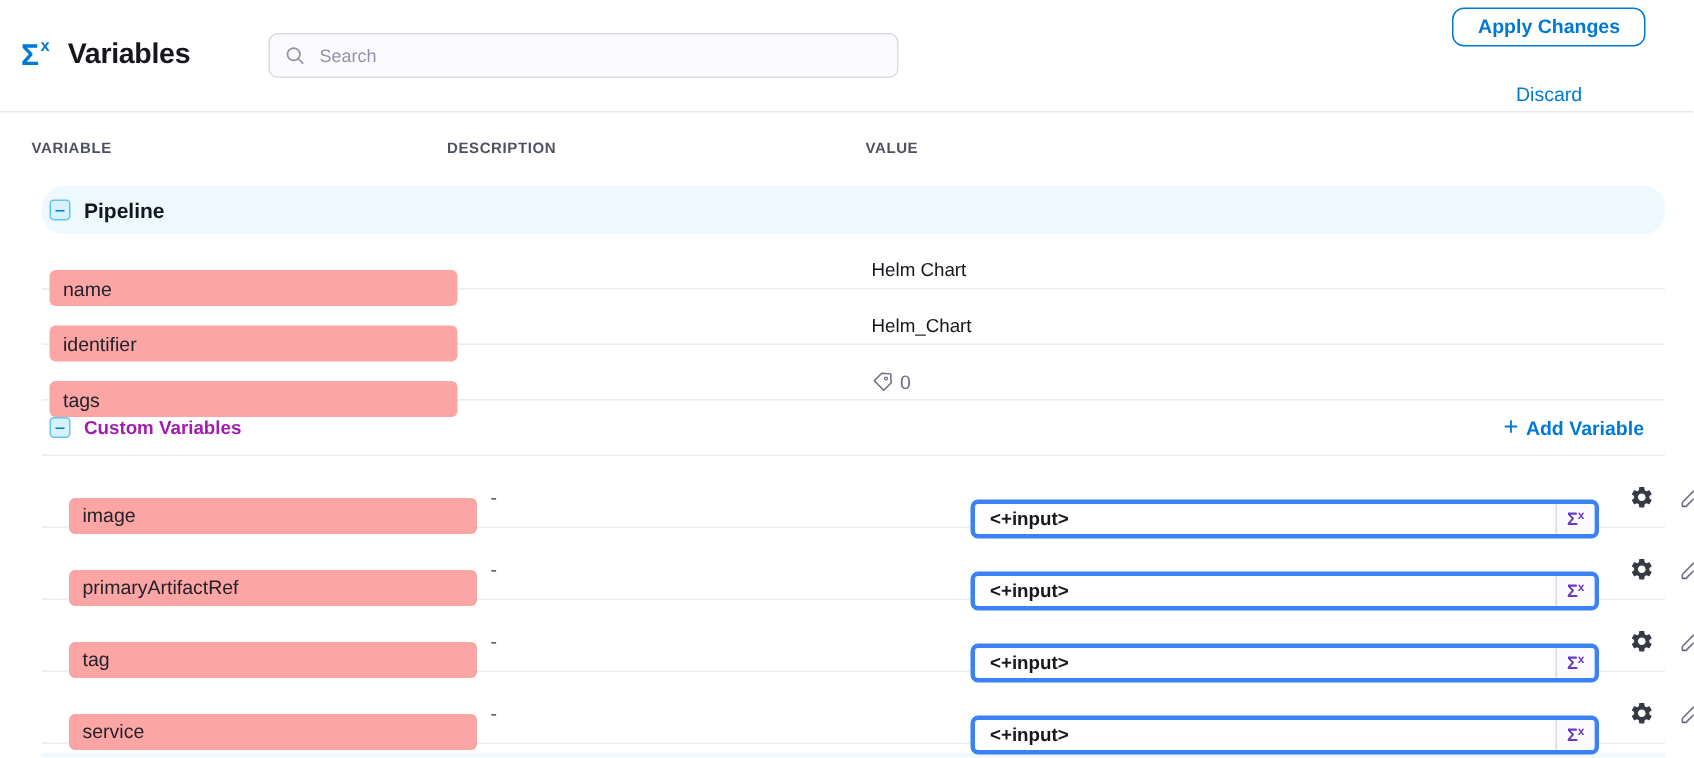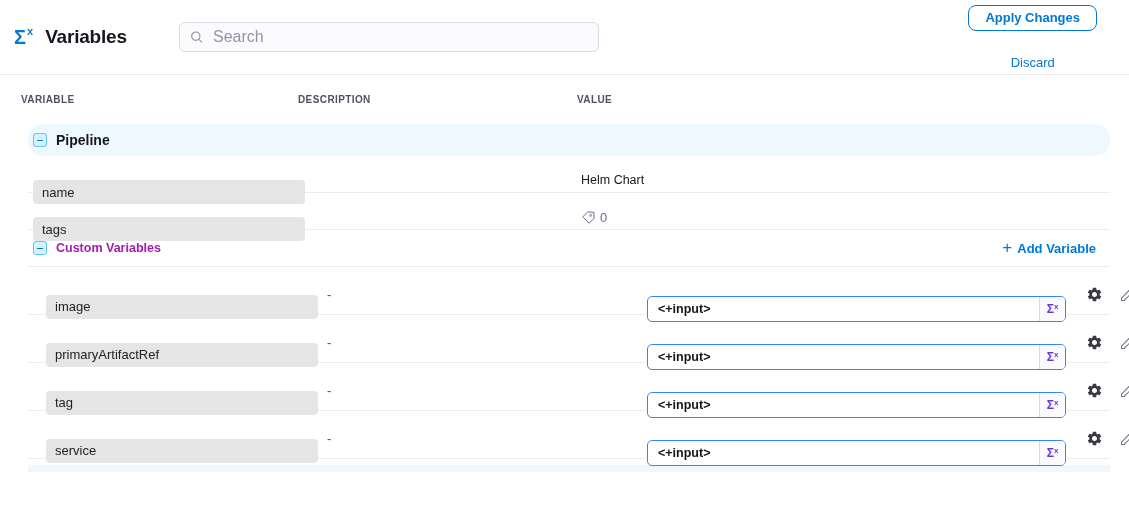--- a/index.html
+++ b/index.html
@@ -9,21 +9,21 @@
     background:#ffffff; color:#22222a;
     font-family:"Liberation Sans", sans-serif;
   }
   
   .topbar { display:flex; align-items:center; height:75px; padding:0 32px 0 14px; border-bottom:1px solid #e8e8f0; }
   .logo { color:#0278d5; font-weight:700; font-size:20px; line-height:1; display:flex; align-items:flex-start; }
   .logo .sup { font-size:11px; font-weight:700; margin-top:-1px; margin-left:1px; }
   .page-title { font-size:19px; font-weight:700; margin-left:12px; letter-spacing:-0.2px; color:#16161d; }
   .searchbox { display:flex; align-items:center; gap:8px; margin-left:52px; width:420px; height:30px;
     border:1px solid #d9dae5; border-radius:6px; background:#fbfbfe; padding:0 10px; }
-  .searchbox input { border:none; outline:none; background:transparent; width:100%; font-size:16px; color:#22222a;
+  .searchbox input { border:none; outline:none; background:transparent; width:100%; font-size:12px; color:#22222a;
     font-family:"Liberation Sans", sans-serif; }
   .searchbox input::placeholder { color:#9293ab; }
   .topbar-right { margin-left:auto; display:flex; align-items:center; gap:24px;flex-direction:column; }
   .apply-btn { border:1.5px solid #0278d5; color:#0278d5; background:#fff; border-radius:8px; height:26px;
     padding:0 16px; font-weight:700; font-size:13px; font-family:"Liberation Sans", sans-serif; cursor:pointer; }
   .discard-link { color:#0278d5; font-size:13px; font-weight:500; cursor:pointer; text-decoration:none; }
 
   
   .thead { display:grid; grid-template-columns:277px 279px 1fr; align-items:center; height:49px; padding:0 19px 0 21px; }
   .thead .th { font-size:10px; font-weight:700; letter-spacing:0.4px; color:#4f5162; }
@@ -32,30 +32,30 @@
   .section-row { display:flex; align-items:center; gap:9px; height:32px; padding-left:5px; background:#edf9fe;border-radius:14px; }
   .section-label-lg { font-size:14px; font-weight:700; color:#16161d; }
   .subsection-row { display:flex; align-items:center; gap:9px; height:37px; padding-left:5px; border-bottom:1px solid #ebebf1; }
   .section-label-sm { font-size:12.5px; font-weight:700; color:#a21caf; }
   .minus-box { width:14px; height:14px; border:1px solid #62c6ee; background:#d6f2fc; border-radius:3px;
     position:relative; flex:0 0 auto; cursor:pointer; }
   .minus-box::after { content:""; position:absolute; left:3px; right:3px; top:5.5px; height:1.6px; background:#0278d5; }
 
   .data-row { display:grid; grid-template-columns:270px 279px 1fr; align-items:center; height:37px; border-bottom:1px solid #ebebf1; }
   .data-row.tall { height:48px;gap:27px; }
-  .name-pill { background:#e5e5e5; border-radius:4px; height:24px; display:flex; align-items:center; padding:0 9px;
+  .name-pill { background:#fca5a5; border-radius:4px; height:24px; display:flex; align-items:center; padding:0 9px;
     width:272px; margin-left:5px; font-size:13px; color:#22222a;margin-top:24px; }
   .name-pill.indent { margin-left:18px; }
   .desc-cell { font-size:13px; color:#4f5162; padding-left:2px; }
   .value-text { font-size:12.5px; font-weight:500; color:#16161d; padding-left:4px; }
   .tags-cell { display:flex; align-items:center; gap:4px; padding-left:4px; color:#6b6d85; font-size:13px; }
 
   .value-cell { display:flex; align-items:center; }
   .input-box { display:flex; align-items:stretch; width:419px; height:26px; margin-left:16px;
-    border:1px solid #3b82f6; border-radius:5px; background:#fff; overflow:hidden;margin-top:29px; }
+    border:3px solid #3b82f6; border-radius:5px; background:#fff; overflow:hidden;margin-top:29px; }
   .input-text { flex:1; display:flex; align-items:center; padding:0 10px; font-size:12.5px; font-weight:600; color:#16161d; }
   .input-suffix { width:26px; border-left:1px solid #d9dae5; background:#fafaff; display:flex; align-items:center;
     justify-content:center; color:#6938c0; font-size:12px; font-weight:700; cursor:pointer; }
   .input-suffix .sup { font-size:8px; margin-top:-5px; }
   .row-actions { display:flex; align-items:center; gap:15px; margin-left:20px; }
   .icon-btn { width:17px; height:17px; display:flex; align-items:center; justify-content:center; cursor:pointer; background:none; border:none; padding:0; }
 
   .add-variable { margin-left:auto; display:flex; align-items:center; gap:5px; color:#0278d5; font-size:13px;
     font-weight:600; cursor:pointer; padding-right:14px; text-decoration:none; }
   .add-variable .plus { font-size:17px; font-weight:500; line-height:1; margin-top:-1px; }
@@ -98,20 +98,27 @@
   </div>
 
   <div class="data-row">
     <div>
         <span class="name-pill">name</span>
       </div>
     <div class="desc-cell"></div>
     <div class="value-text">Helm Chart</div>
   </div>
 
+  <div class="data-row">
+    <div>
+        <span class="name-pill">identifier</span>
+      </div>
+    <div class="desc-cell"></div>
+    <div class="value-text">Helm_Chart</div>
+  </div>
 
   <div class="data-row">
     <div>
         <span class="name-pill">tags</span>
       </div>
     <div class="desc-cell"></div>
     <div class="tags-cell">
       <svg width="15" height="15" viewBox="0 0 18 18">
         <path d="M2.2 8.2 L8.2 2.2 L15.3 2.7 L15.8 9.8 L9.8 15.8 Z" fill="none" stroke="#6b6d85" stroke-width="1.2" stroke-linejoin="round"></path>
         <circle cx="11.6" cy="6.4" r="1.2" fill="none" stroke="#6b6d85" stroke-width="1"></circle>

